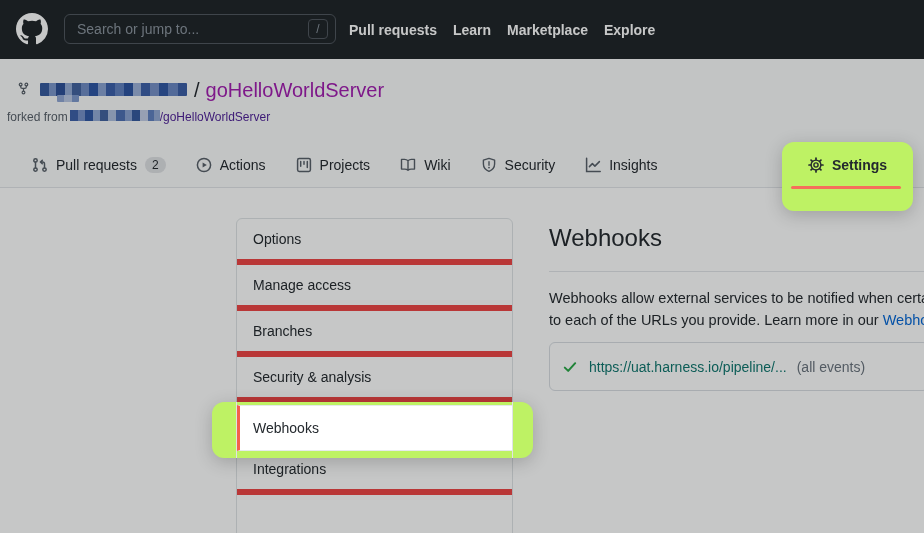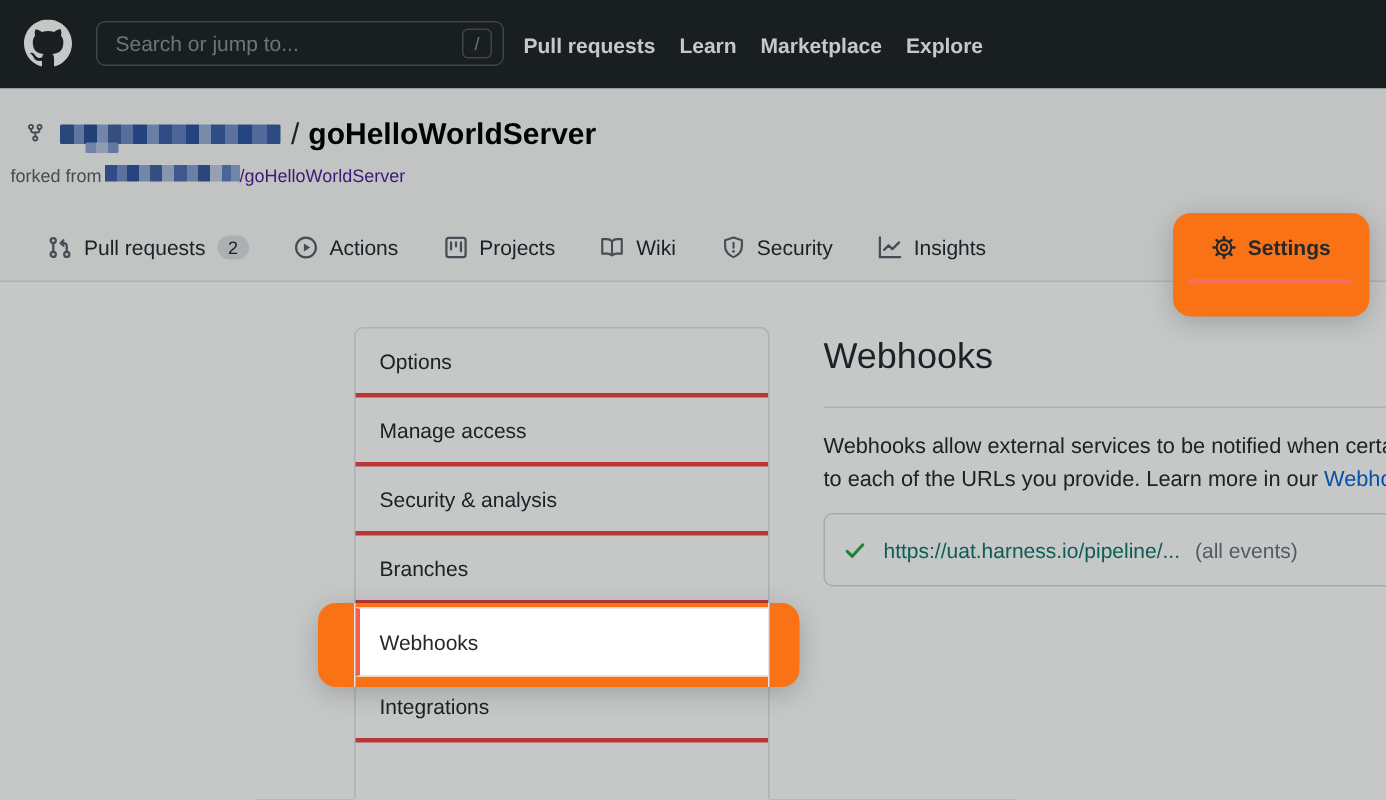--- a/index.html
+++ b/index.html
@@ -27,53 +27,53 @@
   .repo-section { position:absolute; left:0; top:59px; width:924px; height:129px;
     background:#fafbfc; border-bottom:1px solid #e1e4e8; }
   .fork-ic { position:absolute; left:17px; top:22px; }
   .blur { position:absolute; border-radius:1px; }
   .blur-owner { left:40px; top:24px; width:147px; height:13px;
     background:linear-gradient(90deg,#35599e 0 9px,#7b96cb 9px 16px,#2c4f97 16px 25px,#94abd6 25px 32px,#41629f 32px 41px,#6f8cc5 41px 49px,#2d55a4 49px 58px,#89a2d2 58px 66px,#3a5ea9 66px 75px,#5f80c0 75px 84px,#2c53a0 84px 93px,#9db2da 93px 101px,#3c60a8 101px 110px,#7690c8 110px 119px,#2f57a3 119px 128px,#6886c3 128px 138px,#3a5da6 138px 147px); }
   .blur-owner-tail { left:57px; top:36px; width:22px; height:7px;
     background:linear-gradient(90deg,#8fa6d3 0 7px,#b9c7e4 7px 15px,#7e99cd 15px 22px); }
   .repo-title { position:absolute; left:194px; top:20px; font-size:20px; display:flex; gap:6px; align-items:baseline; }
   .repo-sep { color:#24292e; }
-  .repo-name { color:#000000; font-weight:700; text-decoration:none; cursor:pointer; }
+  .repo-name { color:#a21caf; font-weight:400; text-decoration:none; cursor:pointer; }
   .forked-line { position:absolute; left:7px; top:51px; height:13px; display:flex; align-items:flex-start;
     font-size:12px; color:#586069; }
   .blur-forked { position:relative; width:90px; height:11px; margin-left:2px;
     background:linear-gradient(90deg,#3c60a8 0 8px,#7690c8 8px 15px,#2f57a3 15px 23px,#94abd6 23px 30px,#41629f 30px 38px,#adbede 38px 46px,#4d6fb3 46px 55px,#89a2d2 55px 62px,#35599e 62px 70px,#c2cde6 70px 78px,#5f80c0 78px 84px,#93a9d4 84px 90px); }
   .forked-link { color:#4c1d95; text-decoration:none; font-size:12px; cursor:pointer; }
 
   
   .tabs { position:absolute; left:17px; top:83px; height:46px; display:flex; }
   .tab { display:flex; align-items:center; gap:8px; padding:0 15px; font-size:14px; color:#24292e; cursor:pointer; }
   .tab svg { flex:none; }
   .counter { background:#dfe1e4; border-radius:10px; font-size:12px; padding:1px 7px; color:#24292e; }
 
   
   .sidebar { position:absolute; left:236px; top:218px; width:277px; height:330px;
     background:#ffffff; border:1px solid #dfe3e6; border-radius:6px; }
-  .side-item { height:46px; border-bottom:3px solid #ef4444; display:flex; align-items:center;
+  .side-item { height:46px; border-bottom:6px solid #ef4444; display:flex; align-items:center;
     padding-left:16px; font-size:14px; color:#24292e; cursor:pointer; }
   .side-item.slot { border-bottom:1px solid #e6e9ec; }
 
   .content { position:absolute; left:549px; top:218px; width:380px; }
   .content h2 { position:absolute; left:0; top:6px; font-size:24px; font-weight:400; color:#24292e; white-space:nowrap; }
   .content-divider { position:absolute; left:0; top:53px; width:380px; border-top:1px solid #e1e4e8; }
   .desc { position:absolute; left:0; top:69px; font-size:14.5px; line-height:22px; color:#24292e; white-space:nowrap; }
   .desc a { color:#0366d6; text-decoration:none; cursor:pointer; }
   .hook-box { position:absolute; left:0; top:124px; width:380px; height:49px;
     border:1px solid #d8dce2; border-radius:6px; display:flex; align-items:center; padding-left:12px; white-space:nowrap; }
   .hook-url { margin-left:11px; font-size:14px; color:#0f766e; text-decoration:none; cursor:pointer; }
   .hook-events { margin-left:10px; font-size:14px; color:#6a737d; }
 
   
   .dim-overlay { position:absolute; inset:0; background:rgba(10,11,13,0.23); z-index:50; }
-  .spotlight { position:absolute; background:#f97316; z-index:60; border-radius:12px;
+  .spotlight { position:absolute; background:#bef264; z-index:60; border-radius:12px;
     box-shadow:0 4px 18px rgba(0,0,0,0.20); }
   .spot-settings { left:782px; top:142px; width:131px; height:69px; }
   .spot-settings .card-tab { position:absolute; left:0; top:0; width:131px; height:46px;
     display:flex; align-items:center; justify-content:center; gap:8px;
     font-size:14px; font-weight:700; color:#24292e; cursor:pointer; }
   .tab-underline { position:absolute; left:9px; top:44px; width:110px; height:3px;
     background:#f5705a; border-radius:2px; }
 
   .spot-webhooks { left:212px; top:402px; width:321px; height:56px; }
   .spot-webhooks .slice { position:absolute; left:24px; top:0; width:277px; height:56px;
@@ -177,24 +177,24 @@
   </div>
 
   <div class="sidebar">
     <div class="side-item">
       <span>Options</span>
     </div>
     <div class="side-item">
       <span>Manage access</span>
     </div>
     <div class="side-item">
+      <span>Branches</span>
+    </div>
+    <div class="side-item">
       <span>Security &amp; analysis</span>
-    </div>
-    <div class="side-item">
-      <span>Branches</span>
     </div>
     <div class="side-item slot"></div>
     <div class="side-item">
       <span>Integrations</span>
     </div>
   </div>
 
   <div class="content">
     <h2>Webhooks</h2>
     <div class="content-divider"></div>

